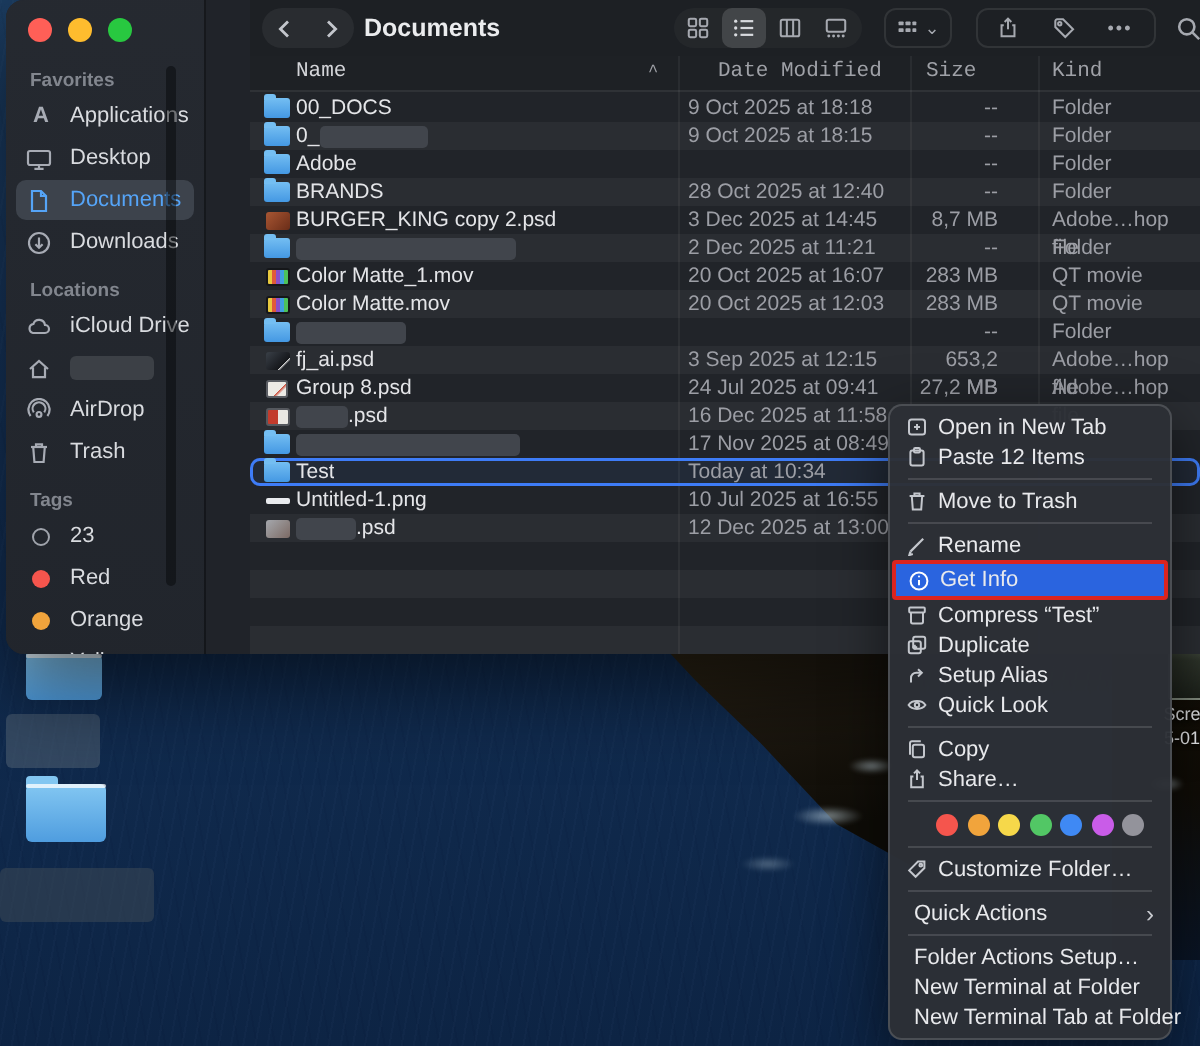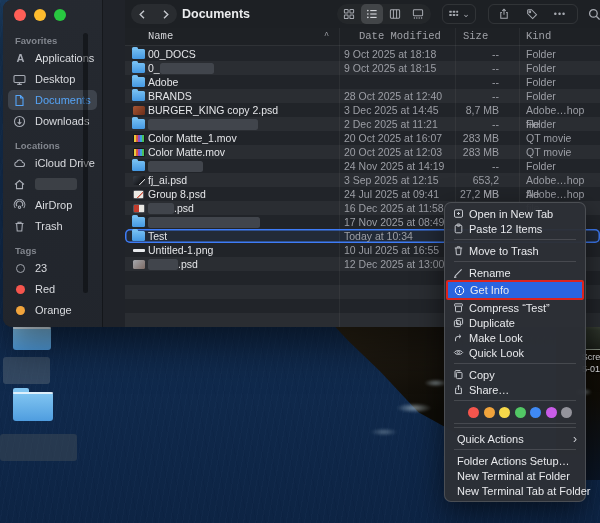--- a/index.html
+++ b/index.html
@@ -400,21 +400,20 @@
           </div>
         <span class="fdate">20 Oct 2025 at 12:03</span>
         <span class="fsize">283 MB</span>
         <span class="fkind">QT movie</span>
       </div>
       <div class="row">
         <span class="ficon folder"></span>
         <div class="fname">
             <span class="blurbox w55"></span>
           </div>
-        <span class="fdate">24 Nov 2025 at 14:19</span>
         <span class="fsize">--</span>
         <span class="fkind">Folder</span>
       </div>
       <div class="row">
         <span class="ficon psd-b"></span>
         <div class="fname">
             <span>fj_ai.psd</span>
           </div>
         <span class="fdate">3 Sep 2025 at 12:15</span>
         <span class="fsize">653,2 MB</span>
@@ -545,21 +544,21 @@
       </span>
     <span>Duplicate</span>
   </div>
   <div class="mi">
     <span class="mic">
         <svg width="11" height="11" viewBox="0 0 11 11" fill="none" stroke="#c4c7cd" stroke-width="1">
           <path d="M2.5,9.2 V7 a2.6,2.6 0 0 1 2.6,-2.6 h2.6"></path>
           <path d="M6,2.6 L7.9,4.4 L6,6.2"></path>
         </svg>
       </span>
-    <span>Make Look</span>
+    <span>Setup Alias</span>
   </div>
   <div class="mi">
     <span class="mic">
         <svg width="11" height="11" viewBox="0 0 11 11" fill="none" stroke="#c4c7cd" stroke-width="1">
           <path d="M1.3,5.5 C3,2.9 8,2.9 9.7,5.5 C8,8.1 3,8.1 1.3,5.5 z"></path>
           <circle cx="5.5" cy="5.5" r="1.1"></circle>
         </svg>
       </span>
     <span>Quick Look</span>
   </div>
@@ -587,20 +586,29 @@
   <div class="mdots">
     <span class="mdot" style="background:#f5554d"></span>
     <span class="mdot" style="background:#f1a43c"></span>
     <span class="mdot" style="background:#f6d84a"></span>
     <span class="mdot" style="background:#52c765"></span>
     <span class="mdot" style="background:#3f89f4"></span>
     <span class="mdot" style="background:#c95ce8"></span>
     <span class="mdot" style="background:#93939b"></span>
   </div>
   <div class="msep"></div>
+  <div class="mi">
+    <span class="mic">
+        <svg width="11" height="11" viewBox="0 0 11 11" fill="none" stroke="#c4c7cd" stroke-width="1">
+          <path d="M1.6,6.2 L6,1.8 h3.2 v3.2 L4.8,9.4 z"></path>
+          <circle cx="7.4" cy="3.6" r="0.7"></circle>
+        </svg>
+      </span>
+    <span>Customize Folder…</span>
+  </div>
   <div class="msep"></div>
   <div class="mi noicon">
     <span>Quick Actions</span>
     <span class="sub">›</span>
   </div>
   <div class="msep"></div>
   <div class="mi noicon">
     <span>Folder Actions Setup…</span>
   </div>
   <div class="mi noicon">

